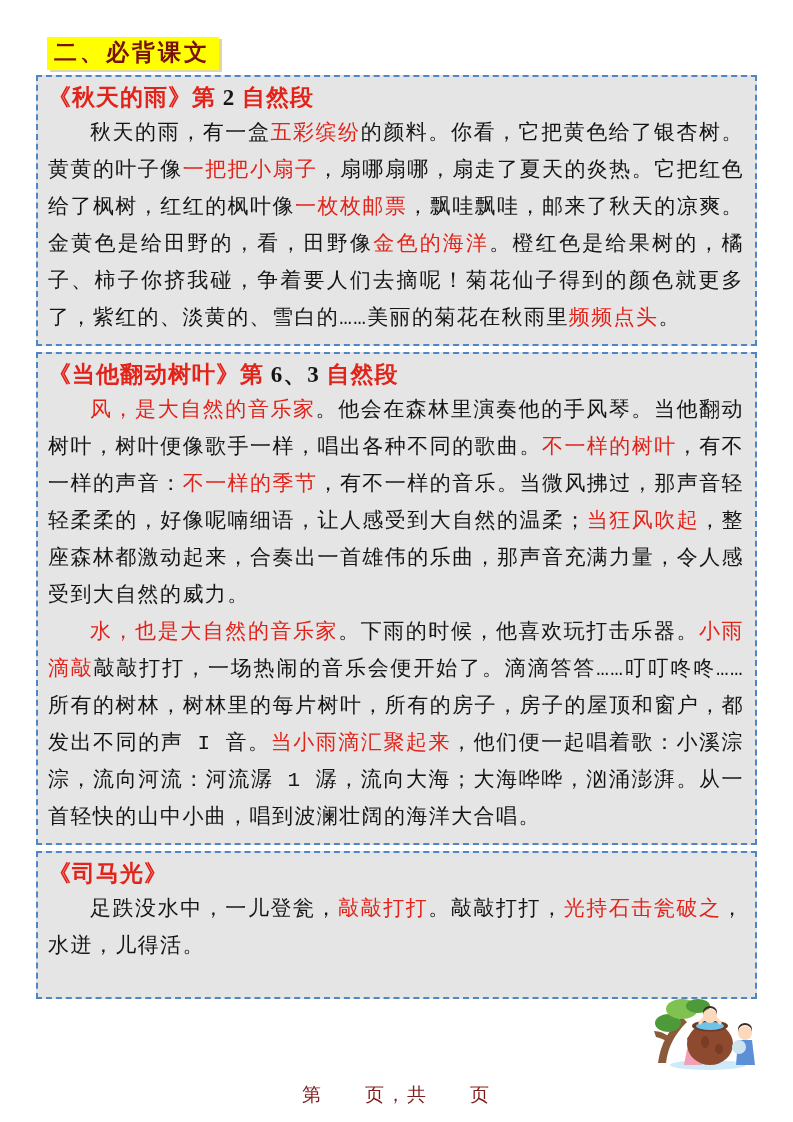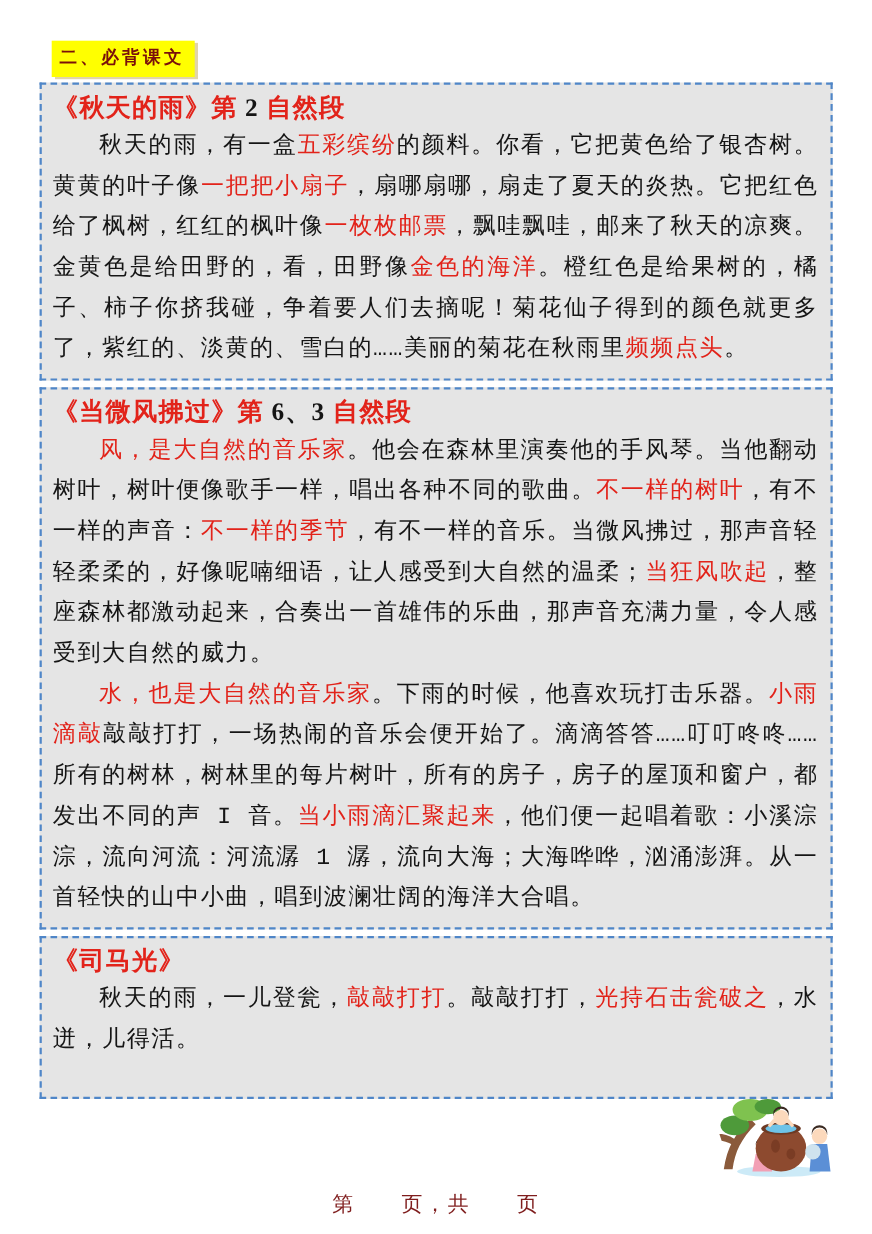--- a/index.html
+++ b/index.html
@@ -12,21 +12,21 @@
   html,body{margin:0;padding:0;}
   body{
     width:793px;height:1122px;background:#ffffff;position:relative;overflow:hidden;
     font-family:"Liberation Serif","DejaVu Serif",serif;
   }
   .page{position:absolute;inset:0;}
   .badge{
     position:absolute;left:47px;top:37px;
     background:var(--highlight);
     color:var(--badge-ink);
-    font-weight:bold;font-size:16px;line-height:30px;
+    font-weight:bold;font-size:23px;line-height:30px;
     padding:1px 9px 2px 7px;letter-spacing:3px;
     box-shadow:3px 2px 0 rgba(189,160,60,.45);
   }
   .passages{position:absolute;left:36px;top:75px;width:721px;}
   .box{
     box-sizing:border-box;width:721px;
     border:2px dashed var(--border-blue);
     padding:3px 11px 7px 10px;
     margin-bottom:6px;background:#e5e5e5;
   }
@@ -59,27 +59,27 @@
   <div class="badge">
     <span>二、必背课文</span>
   </div>
 
   <div class="passages">
       <section class="box">
         <h2 class="box-title"><span class="seg seg-red seg-bold">《秋天的雨》</span><span class="seg seg-red seg-bold">第 </span><span class="seg seg-black">2 </span><span class="seg seg-red seg-bold">自然段</span></h2>
         <p class="box-para"><span class="seg seg-black">秋天的雨，有一盒</span><span class="seg seg-red">五彩缤纷</span><span class="seg seg-black">的颜料。你看，它把黄色给了银杏树。黄黄的叶子像</span><span class="seg seg-red">一把把小扇子</span><span class="seg seg-black">，扇哪扇哪，扇走了夏天的炎热。它把红色给了枫树，红红的枫叶像</span><span class="seg seg-red">一枚枚邮票</span><span class="seg seg-black">，飘哇飘哇，邮来了秋天的凉爽。金黄色是给田野的，看，田野像</span><span class="seg seg-red">金色的海洋</span><span class="seg seg-black">。橙红色是给果树的，橘子、柿子你挤我碰，争着要人们去摘呢！菊花仙子得到的颜色就更多了，紫红的、淡黄的、雪白的……美丽的菊花在秋雨里</span><span class="seg seg-red">频频点头</span><span class="seg seg-black">。</span></p>
       </section>
       <section class="box">
-        <h2 class="box-title"><span class="seg seg-red seg-bold">《当微风拂过》</span><span class="seg seg-red seg-bold">第 </span><span class="seg seg-black">6、3 </span><span class="seg seg-red seg-bold">自然段</span></h2>
+        <h2 class="box-title"><span class="seg seg-red seg-bold">《当他翻动树叶》</span><span class="seg seg-red seg-bold">第 </span><span class="seg seg-black">6、3 </span><span class="seg seg-red seg-bold">自然段</span></h2>
         <p class="box-para"><span class="seg seg-red">风，是大自然的音乐家</span><span class="seg seg-black">。他会在森林里演奏他的手风琴。当他翻动树叶，树叶便像歌手一样，唱出各种不同的歌曲。</span><span class="seg seg-red">不一样的树叶</span><span class="seg seg-black">，有不一样的声音：</span><span class="seg seg-red">不一样的季节</span><span class="seg seg-black">，有不一样的音乐。当微风拂过，那声音轻轻柔柔的，好像呢喃细语，让人感受到大自然的温柔；</span><span class="seg seg-red">当狂风吹起</span><span class="seg seg-black">，整座森林都激动起来，合奏出一首雄伟的乐曲，那声音充满力量，令人感受到大自然的威力。</span></p>
         <p class="box-para"><span class="seg seg-red">水，也是大自然的音乐家</span><span class="seg seg-black">。下雨的时候，他喜欢玩打击乐器。</span><span class="seg seg-red">小雨滴敲</span><span class="seg seg-black">敲敲打打，一场热闹的音乐会便开始了。滴滴答答……叮叮咚咚……所有的树林，树林里的每片树叶，所有的房子，房子的屋顶和窗户，都发出不同的声 I 音。</span><span class="seg seg-red">当小雨滴汇聚起来</span><span class="seg seg-black">，他们便一起唱着歌：小溪淙淙，流向河流：河流潺 1 潺，流向大海；大海哗哗，汹涌澎湃。从一首轻快的山中小曲，唱到波澜壮阔的海洋大合唱。</span></p>
       </section>
       <section class="box">
         <h2 class="box-title"><span class="seg seg-red seg-bold">《司马光》</span></h2>
-        <p class="box-para"><span class="seg seg-black">秋天的雨，一儿登瓮，</span><span class="seg seg-red">敲敲打打</span><span class="seg seg-black">。敲敲打打，</span><span class="seg seg-red">光持石击瓮破之</span><span class="seg seg-black">，水迸，儿得活。</span></p>
+        <p class="box-para"><span class="seg seg-black">足跌没水中，一儿登瓮，</span><span class="seg seg-red">敲敲打打</span><span class="seg seg-black">。敲敲打打，</span><span class="seg seg-red">光持石击瓮破之</span><span class="seg seg-black">，水迸，儿得活。</span></p>
       </section>
     </div>
 
   <svg class="illustration" viewBox="0 0 118 74" xmlns="http://www.w3.org/2000/svg" aria-hidden="true">
     <ellipse cx="62" cy="68" rx="38" ry="5" fill="var(--ill-water)" opacity="0.35"></ellipse>
     <path d="M12,66 C15,46 22,34 36,20 L41,25 C28,38 22,50 20,66 Z" fill="var(--ill-trunk)"></path>
     <path d="M24,40 C18,36 14,34 8,34 L10,40 C15,41 19,43 22,45 Z" fill="var(--ill-trunk)"></path>
     <ellipse cx="22" cy="26" rx="13" ry="9" fill="var(--ill-green-dark)"></ellipse>
     <ellipse cx="36" cy="12" rx="16" ry="10" fill="var(--ill-green)"></ellipse>
     <ellipse cx="52" cy="9" rx="12" ry="7" fill="var(--ill-green-dark)"></ellipse>

